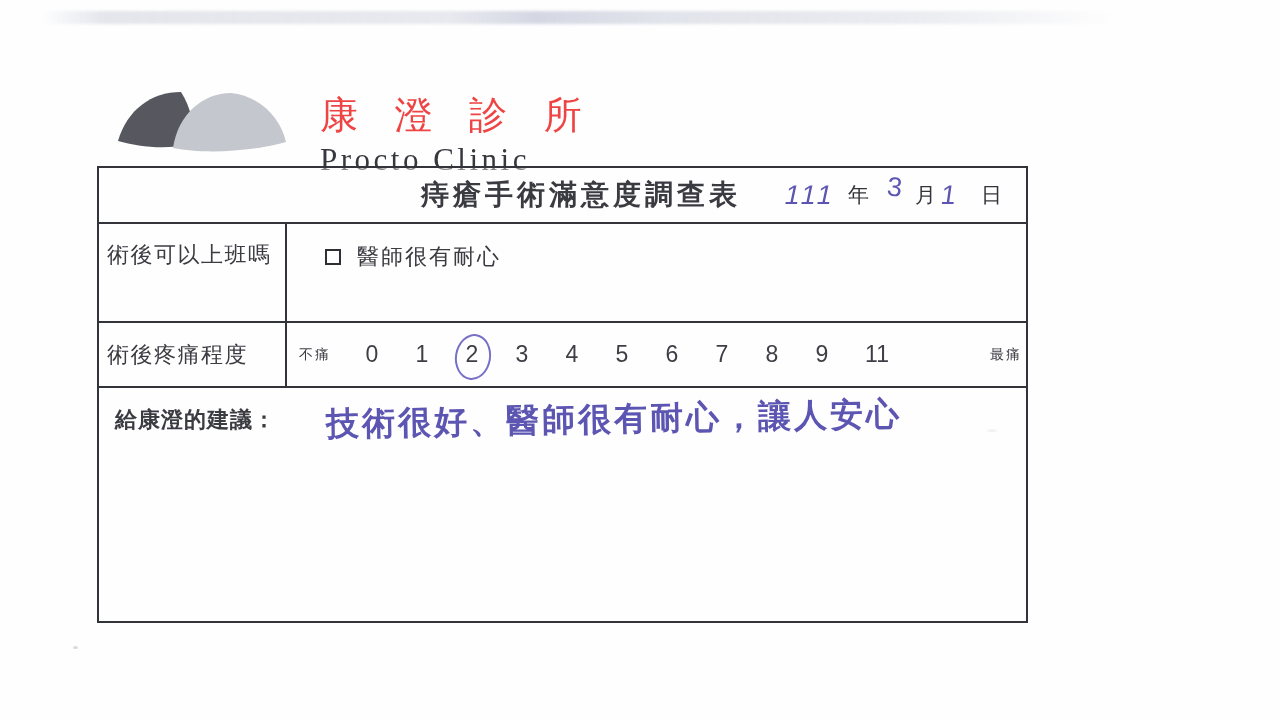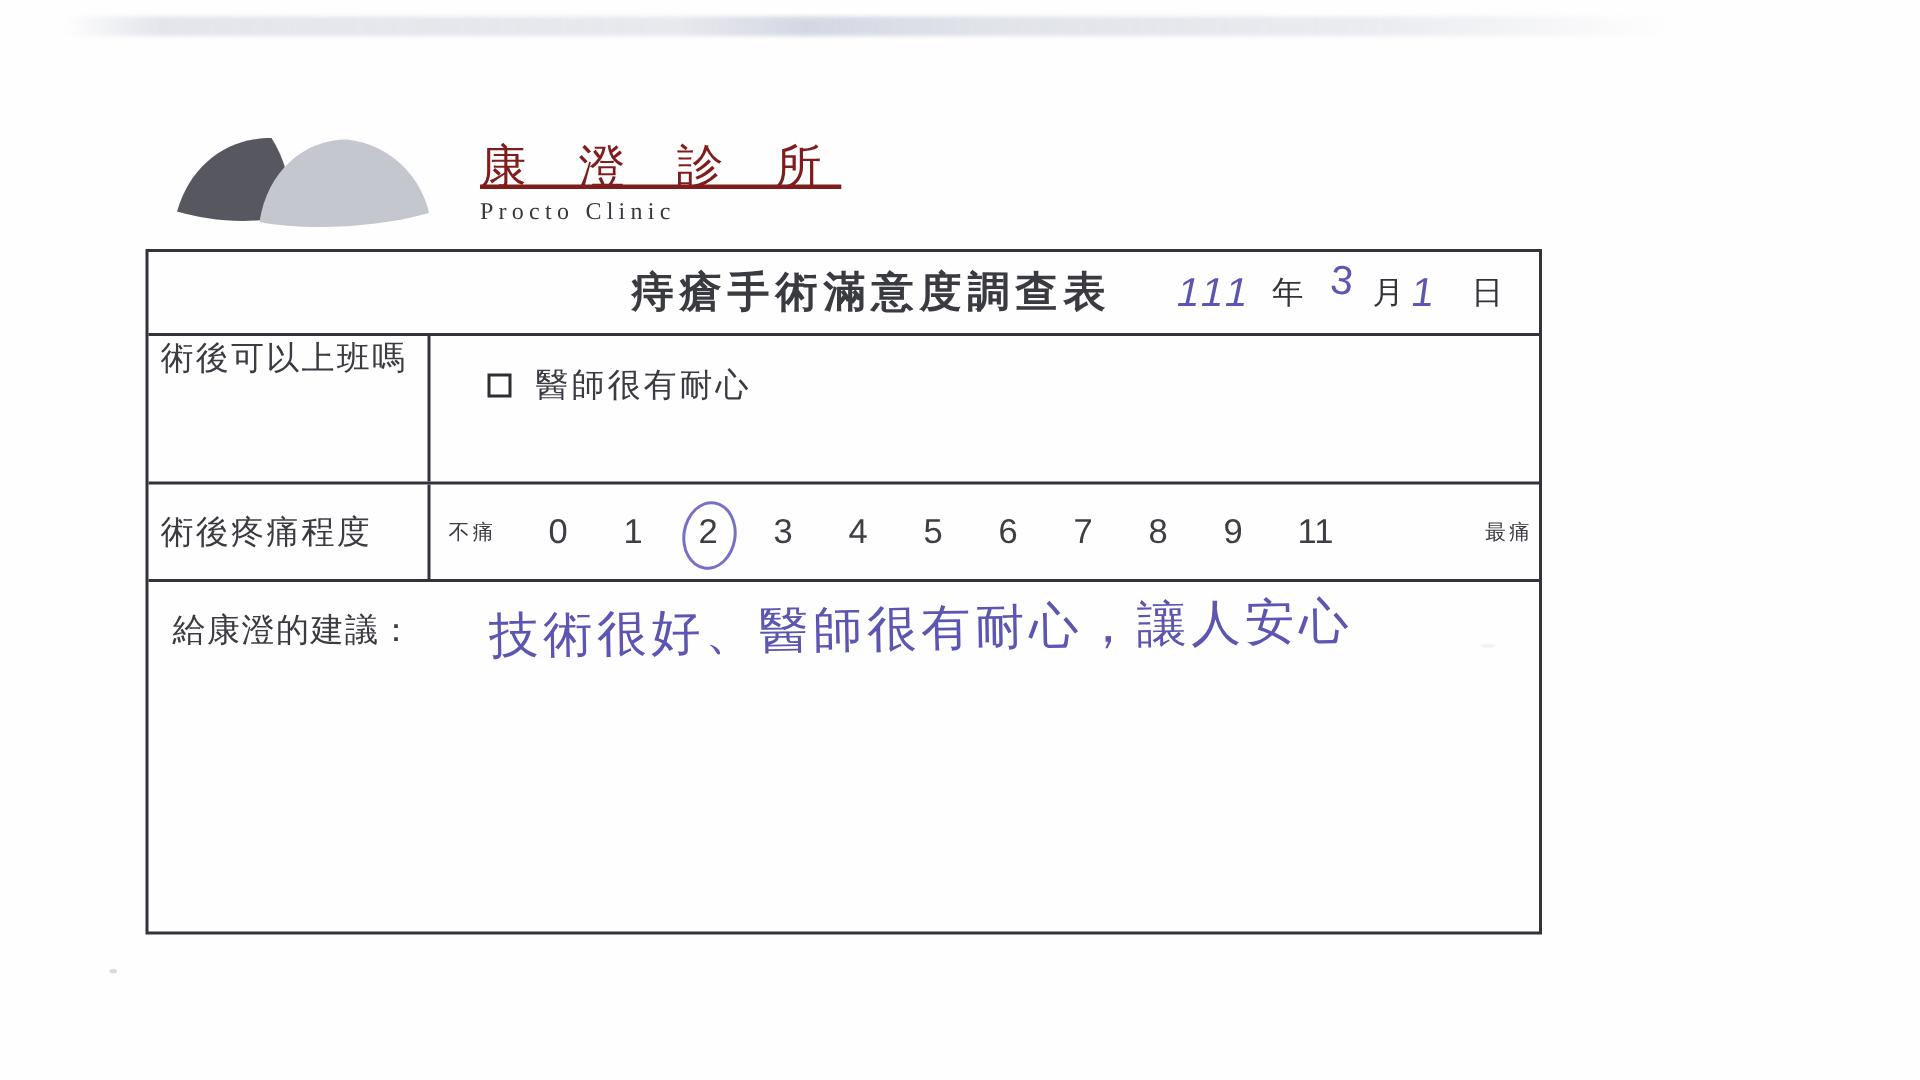--- a/index.html
+++ b/index.html
@@ -22,27 +22,26 @@
   }
   .speck-a{ position:absolute; left:73px; top:646px; width:5px; height:3px;
     background:#d9d9e0; border-radius:50%; }
   .speck-b{ position:absolute; left:987px; top:429px; width:10px; height:3px;
     background:#ececf2; border-radius:50%; }
 
   
   .logo{ position:absolute; left:103px; top:84px; width:192px; height:72px; }
   .clinic-names{ position:absolute; left:320px; top:90px; }
   .clinic-zh{
-    font-size:31px; letter-spacing:13px; color:#7f1d1d; font-weight:500;
+    font-size:38px; letter-spacing:13px; color:#ef4444; font-weight:500;
     white-space:nowrap;
-    text-decoration:underline;
   }
   .clinic-en{
     font-family:"Liberation Serif","DejaVu Serif",serif;
-    font-size:16px; letter-spacing:3.5px; color:#37383e; margin-top:1px;
+    font-size:31px; letter-spacing:3.5px; color:#37383e; margin-top:1px;
     white-space:nowrap;
   }
 
   
   .form-table{
     position:absolute; left:97px; top:166px; width:931px; height:457px;
     border:2px solid #33333a; display:flex; flex-direction:column;
     background:rgba(255,255,255,.4);
   }
   .row{ display:flex; }
@@ -60,21 +59,21 @@
   .label-month{ margin-left:13px; }
   .day-val{ margin-left:5px; transform:skewX(-8deg); }
   .label-day{ margin-left:25px; }
 
   .label-cell{ flex:0 0 188px; width:188px; border-right:2px solid #33333a;
     font-size:22px; letter-spacing:1.5px; padding:0 8px; color:#3b3b42;
     white-space:nowrap; }
   .content-cell{ flex:1; }
 
   .work-row{ height:99px; }
-  .work-row .label-cell{ }
+  .work-row .label-cell{ padding-top:16px; }
   .work-row .content-cell{ padding:19px 0 0 38px; }
   .option{ display:flex; align-items:center; height:28px; margin-bottom:7px; }
   .checkbox{ width:16px; height:16px; border:2.5px solid #2e2e34;
     position:relative; margin-right:16px; flex:0 0 auto; }
   .checkmark-svg{ position:absolute; left:-6px; top:-20px; overflow:visible; }
   .option-label{ font-size:22px; letter-spacing:2px; white-space:nowrap; }
 
   .pain-row{ height:65px; }
   .pain-row .label-cell{ display:flex; align-items:center; }
   .pain-scale{ display:flex; align-items:center; padding-left:12px; }
@@ -84,21 +83,21 @@
   .num{ width:22px; margin-right:28px; text-align:center; font-size:23px;
     font-weight:500; color:#3e3e45; position:relative; }
   .num-10{ width:32px; }
   .num.selected::after{
     content:""; position:absolute; left:50%; top:50%;
     width:32px; height:42px; margin:-21px 0 0 -17px;
     border:2px solid rgba(104,97,192,.9); border-radius:50%;
     transform:rotate(9deg);
   }
 
-  .suggest-row{ flex:1; padding:14px 16px; align-items:flex-start; }
+  .suggest-row{ flex:1; padding:14px 16px; align-items:flex-start;font-weight:bold; }
   .suggest-label{ font-size:22px; letter-spacing:1px; padding-top:3px;
     white-space:nowrap; }
   .handwriting{ display:inline-block; margin-left:50px; margin-top:-5px;
     font-size:33px; letter-spacing:3px; color:#5c55b2; white-space:nowrap;
     transform:rotate(-1deg); }
 </style>
 </head>
 <body>
 
 <div class="stage">

